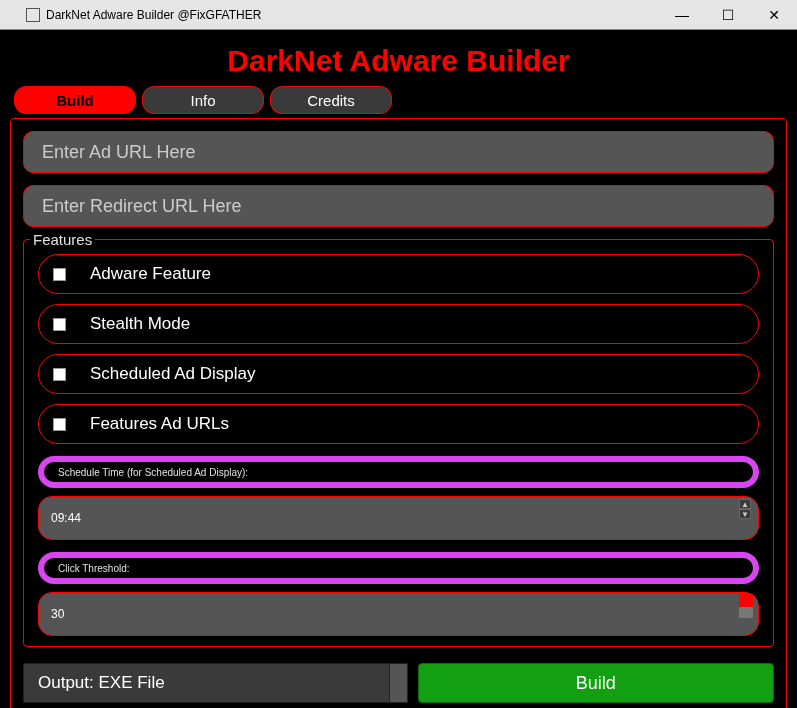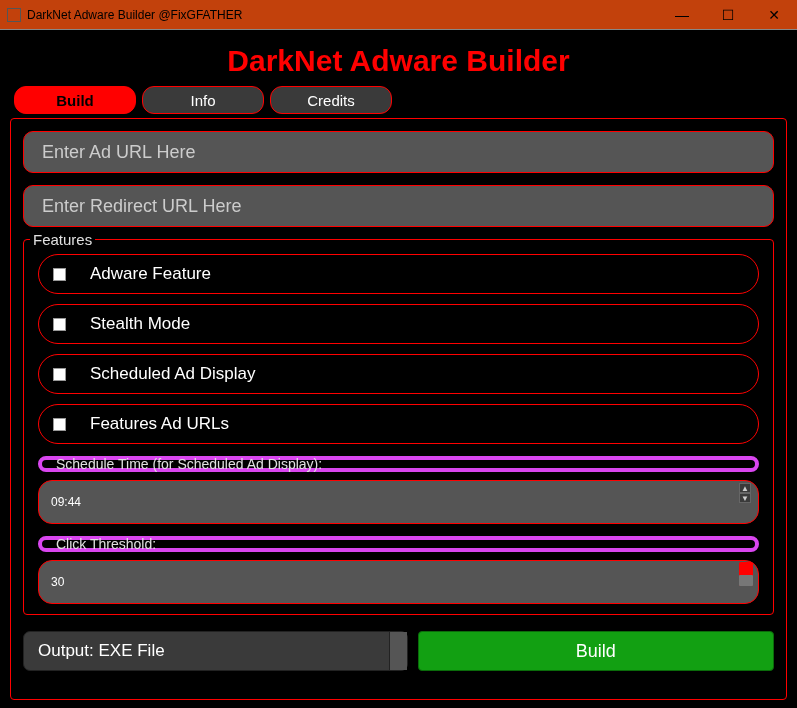--- a/index.html
+++ b/index.html
@@ -1,43 +1,43 @@
 <!DOCTYPE html>
 <html><head>
 <meta charset="utf-8">
 <style>
 * { box-sizing: border-box; margin: 0; padding: 0; }
 body { font-family: "Segoe UI", Tahoma, sans-serif; background: #1a1a1a; width: 797px; height: 708px; overflow: hidden; }
-.titlebar { background: #c2410c; height: 30px; display: flex; align-items: center; padding: 0 0 0 7px; border-bottom: 1px solid #888; }
+.titlebar { background: #e5e5e5; height: 30px; display: flex; align-items: center; padding: 0 0 0 26px; border-bottom: 1px solid #888; }
 .titlebar-icon { width: 14px; height: 14px; border: 1px solid #555; margin-right: 6px; }
 .titlebar-title { font-size: 12px; color: #000; flex: 1; }
 .titlebar-controls { display: flex; height: 100%; }
 .titlebar-btn { width: 46px; display: flex; align-items: center; justify-content: center; font-size: 14px; cursor: pointer; }
 .app { background: #000; height: 678px; padding: 8px 10px; display: flex; flex-direction: column; }
 .app-title { color: #ff0000; font-size: 30px; font-weight: 600; text-align: center; margin: 6px 0 8px; }
 .tabs { display: flex; gap: 6px; margin-bottom: 4px; padding-left: 4px; }
 .tab { width: 122px; height: 28px; border-radius: 12px; border: 1px solid #ff0000; background: #3a3a3a; color: #fff; font-size: 15px; display: flex; align-items: center; justify-content: center; cursor: pointer; }
 .tab.active { background: #ff0000; color: #000; font-weight: 600; }
 .panel { border: 1px solid #ff0000; border-radius: 4px; padding: 12px 12px 10px; flex: 1; display: flex; flex-direction: column; gap: 12px; }
 .input-text { width: 100%; height: 42px; background: #555; border: 1px solid #ff0000; border-radius: 10px; color: #fff; font-size: 18px; padding: 0 18px; }
 .input-text::placeholder { color: #ccc; }
 .fieldset { border: 1px solid #ff0000; border-radius: 4px; padding: 14px 14px 10px; position: relative; }
 .fieldset-legend { position: absolute; top: -9px; left: 6px; background: #000; padding: 0 3px; color: #e0e0e0; font-size: 15px; }
 .check-row { border: 1px solid #ff0000; border-radius: 20px; height: 40px; display: flex; align-items: center; padding: 0 14px; gap: 24px; margin-bottom: 10px; cursor: pointer; }
 .check-box { width: 13px; height: 13px; background: #fff; border: 1px solid #999; display: inline-block; flex-shrink: 0; }
 .check-label { color: #fff; font-size: 17px; }
-.label-row { border: 4px solid #d946ef; border-radius: 16px; height: 16px; display: flex; align-items: center; padding: 0 14px; margin-bottom: 8px; color: #e0e0e0; font-size: 14px; }
+.label-row { border: 6px solid #d946ef; border-radius: 16px; height: 32px; display: flex; align-items: center; padding: 0 14px; margin-bottom: 8px; color: #e0e0e0; font-size: 10px; }
 .value-row { position: relative; }
 .value-row input { width: 100%; background: #555; border: 1px solid #ff0000; border-radius: 14px; height: 44px; color: #fff; font-size: 12px; padding: 0 28px 0 12px; }
 .spinner { position: absolute; right: 6px; top: 3px; width: 14px; display: flex; flex-direction: column; }
 .spinner span { width: 12px; height: 10px; background: #3a3a3a; color: #ccc; font-size: 8px; line-height: 10px; text-align: center; border: 1px solid #666; cursor: pointer; }
 .slider-vert { position: absolute; right: 6px; top: 2px; width: 14px; height: 24px; background: #ff0000; border-radius: 2px; }
 .slider-vert::after { content: ""; position: absolute; right: 0; bottom: 0; width: 14px; height: 11px; background: #777; border-radius: 1px; }
 .bottom-row { display: flex; gap: 10px; margin-top: 4px; }
-.output-sel { flex: 1; background: #3a3a3a; border: 1px solid #222; height: 40px; display: flex; align-items: center; color: #fff; font-size: 17px; padding: 0 14px; position: relative; border-radius: 7px; }
+.output-sel { flex: 1; background: #3a3a3a; border: 1px solid #222; height: 40px; display: flex; align-items: center; color: #fff; font-size: 17px; padding: 0 14px; position: relative; border-radius: 1px; }
 .output-handle { position: absolute; right: 0; top: 0; bottom: 0; width: 18px; background: #555; border-left: 1px solid #222; }
 .build-btn { flex: 1; background: #12a012; border: 1px solid #0a6b0a; height: 40px; color: #fff; font-size: 18px; border-radius: 4px; cursor: pointer; }
 .gap-lg { margin-bottom: 12px; }
 </style>
 </head>
 <body>
 
 <div class="titlebar">
   <span class="titlebar-icon"></span>
   <span class="titlebar-title">DarkNet Adware Builder @FixGFATHER</span>

